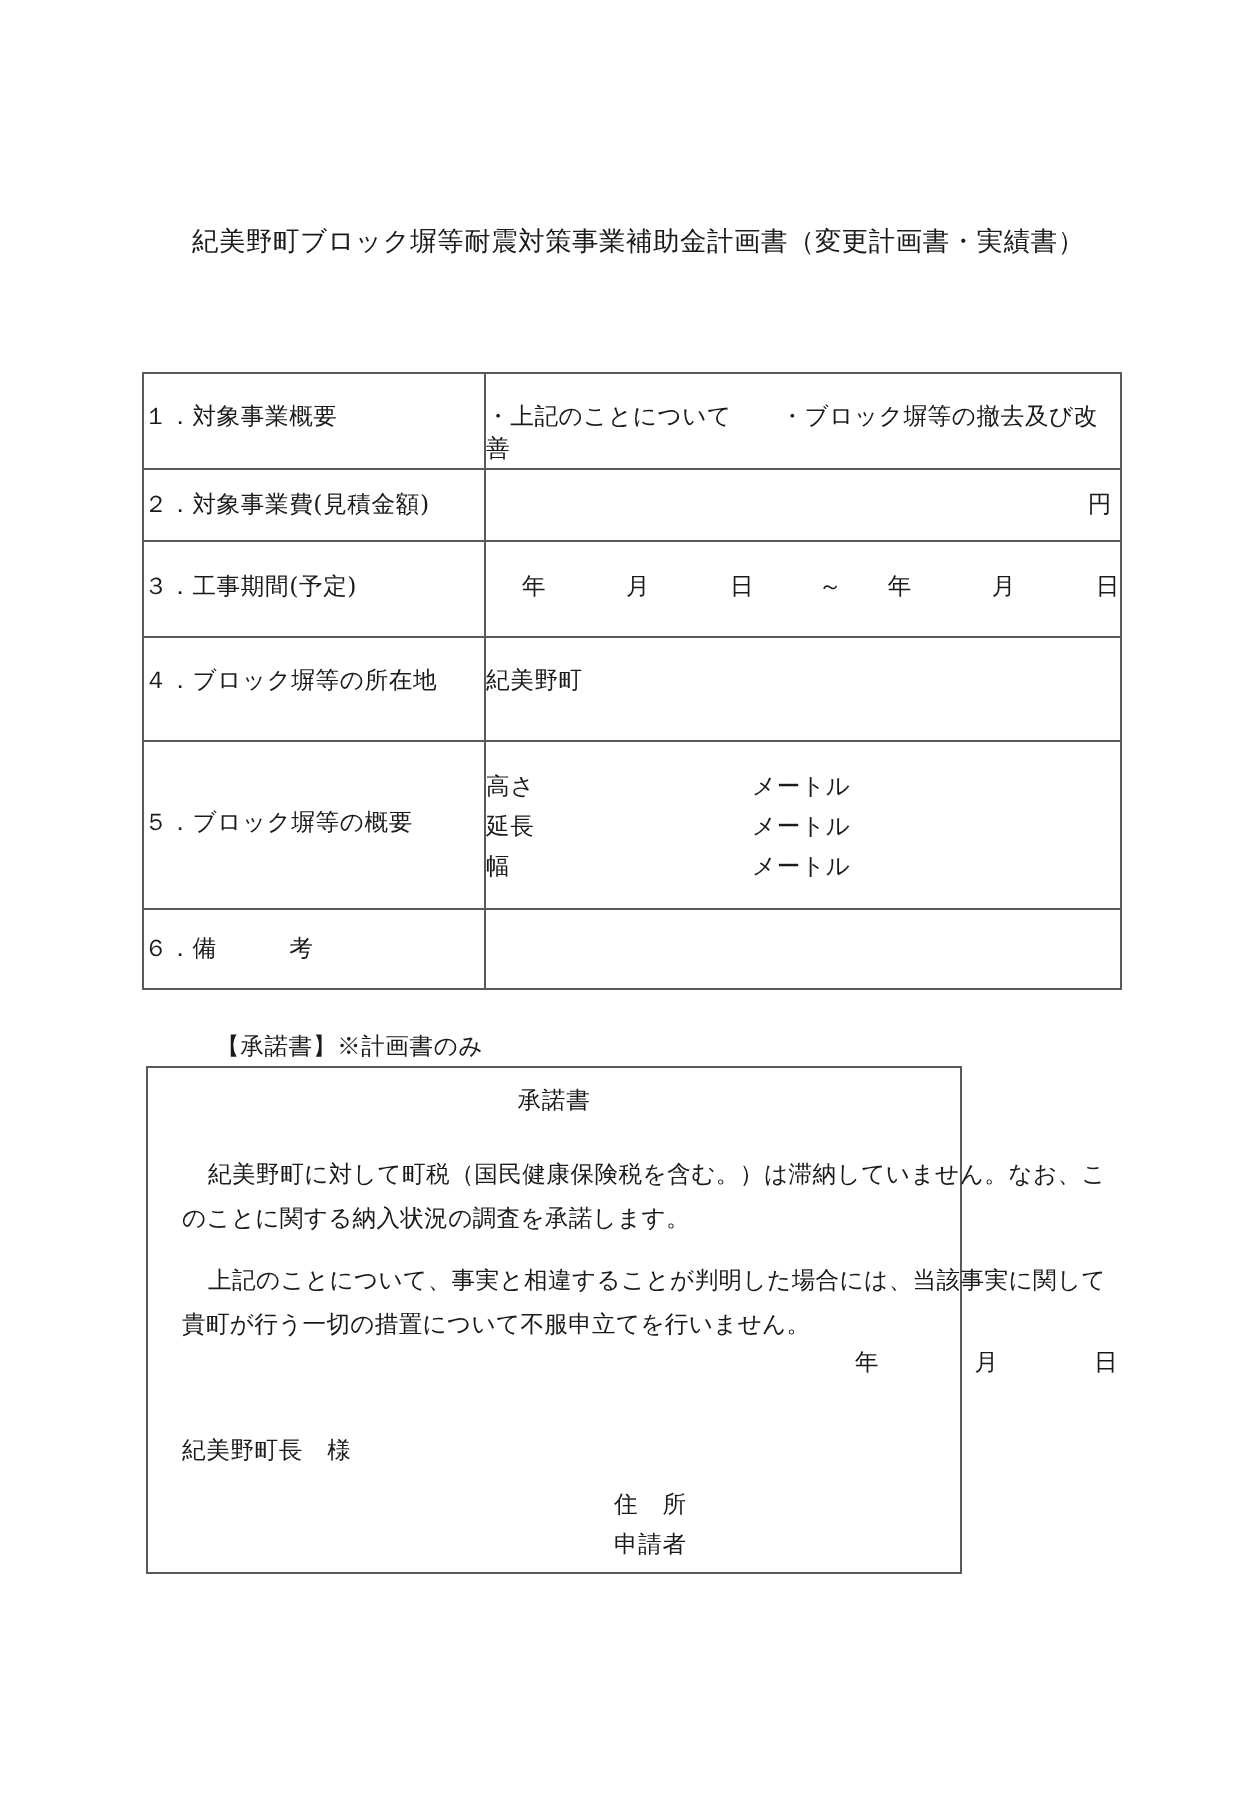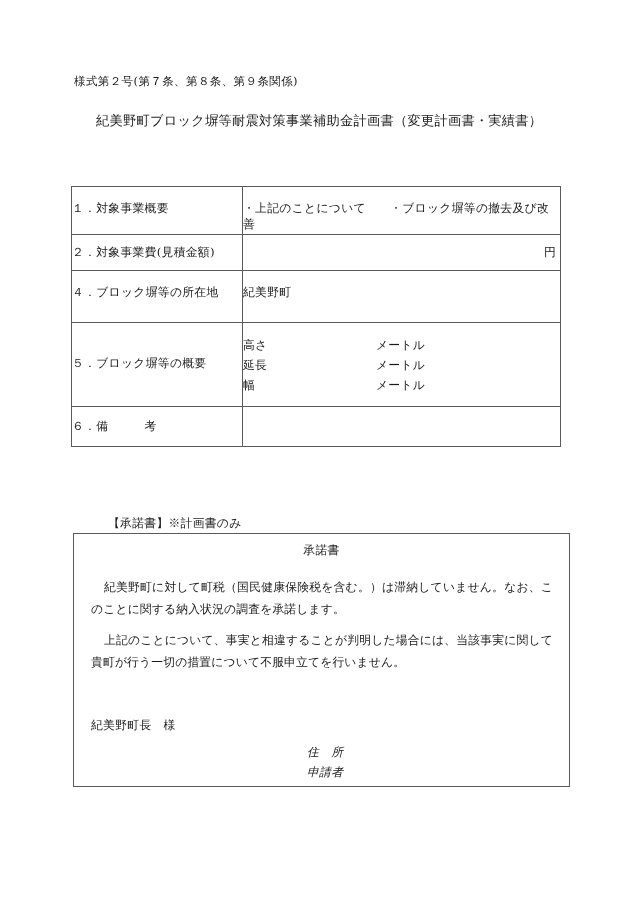--- a/index.html
+++ b/index.html
@@ -131,21 +131,21 @@
     top: 516px;
     font-size: 11.8px;
     letter-spacing: 0.3px;
     white-space: nowrap;
     margin-left: 36px;
   }
   .consent-box {
     position: absolute;
     left: 73px;
     top: 533px;
-    width: 497px;
+    width: 408px;
     height: 254px;
     border: 1px solid #5a5a5a;
     box-sizing: border-box;
   }
   .consent-title {
     position: absolute;
     left: 0;
     top: 9px;
     width: 100%;
     text-align: center;
@@ -192,30 +192,28 @@
     letter-spacing: 0.3px;
     white-space: nowrap;
   }
   .sig-block {
     position: absolute;
     left: 233px;
     top: 208px;
     font-size: 11.8px;
     line-height: 20px;
     letter-spacing: 0.3px;
-    font-style: italic;
   }
   .sig-line { white-space: pre; }
 </style>
 </head>
 <body>
 
 <div class="page">
 
-  <div class="form-no">様式第２号(第７条、第８条、第９条関係)</div>
   <div class="doc-title">紀美野町ブロック塀等耐震対策事業補助金計画書（変更計画書・実績書）</div>
 
   <table class="main-table">
     <tbody>
       <tr class="r1">
         <td class="cell-label">
           <span class="lbl-inner">１．対象事業概要</span>
         </td>
         <td class="cell-value">
           <span class="val-inner">・上記のことについて　　・ブロック塀等の撤去及び改善</span>
@@ -226,20 +224,38 @@
         <td class="cell-label">
           <span class="lbl-inner">２．対象事業費(見積金額)</span>
         </td>
         <td class="cell-value">
           <span class="val-inner">
               <span class="val-right">円</span>
             </span>
         </td>
       </tr>
 
+      <tr class="r3">
+        <td class="cell-label">
+          <span class="lbl-inner">３．工事期間(予定)</span>
+        </td>
+        <td class="cell-value">
+          <span class="val-inner">
+            <span class="period">
+              <span class="p-unit">年</span>
+              <span class="p-unit">月</span>
+              <span class="p-unit narrow">日</span>
+              <span class="p-tilde">～</span>
+              <span class="p-unit">年</span>
+              <span class="p-unit">月</span>
+              <span class="p-unit p-last">日</span>
+            </span>
+          </span>
+        </td>
+      </tr>
 
       <tr class="r4">
         <td class="cell-label">
           <span class="lbl-inner">４．ブロック塀等の所在地</span>
         </td>
         <td class="cell-value">
           <span class="val-inner">紀美野町</span>
         </td>
       </tr>
 
@@ -276,20 +292,25 @@
     </tbody>
   </table>
 
   <div class="consent-caption">【承諾書】※計画書のみ</div>
 
   <div class="consent-box">
     <div class="consent-title">承諾書</div>
     <div class="consent-para para-2">上記のことについて、事実と相違することが判明した場合には、当該事実に関して貴町が行う一切の措置について不服申立てを行いません。</div>
     <div class="consent-para para-1">紀美野町に対して町税（国民健康保険税を含む。）は滞納していません。なお、このことに関する納入状況の調査を承諾します。</div>
 
+    <div class="consent-date">
+      <span class="d-unit">年</span>
+      <span class="d-unit">月</span>
+      <span class="d-last">日</span>
+    </div>
 
     <div class="addressee">紀美野町長　様</div>
 
     <div class="sig-block">
       <div class="sig-line">住　所</div>
       <div class="sig-line">申請者</div>
     </div>
   </div>
 
 </div>

